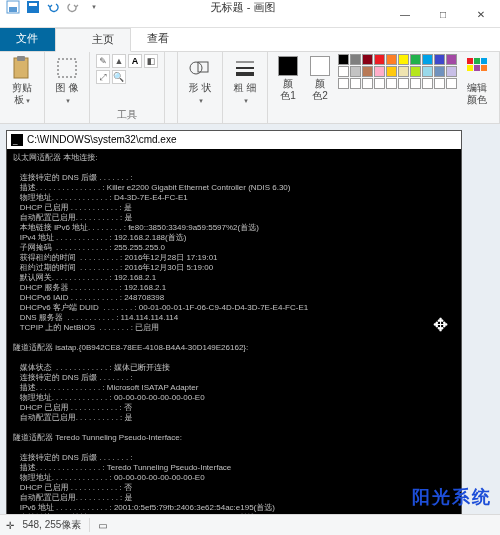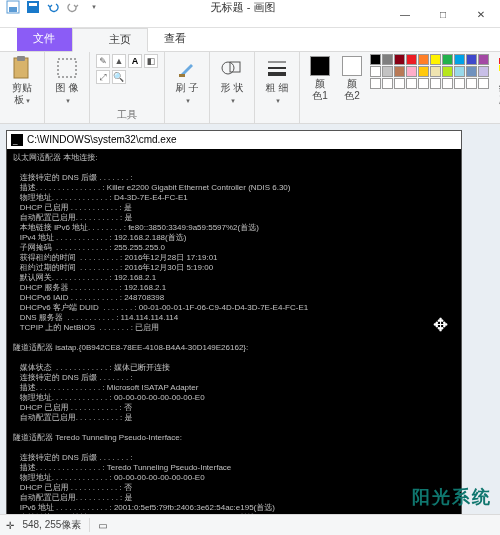--- a/index.html
+++ b/index.html
@@ -6,21 +6,21 @@
 body { width: 500px; height: 535px; background: #fff; overflow: hidden; position: relative; }
 .titlebar { height: 28px; display: flex; align-items: flex-start; border-bottom: 1px solid #e0e0e0; }
 .titlebar .left { display: flex; align-items: center; gap: 4px; padding-left: 6px; }
 .titlebar .icon-sm { width: 14px; height: 14px; display: inline-flex; align-items: center; justify-content: center; }
 .titlebar .qat { display: flex; gap: 6px; margin-left: 2px; }
 .titlebar .title { flex: 1; text-align: center; font-size: 11px; color: #333; }
 .titlebar .wbtns { display: flex; }
 .titlebar .wbtn { width: 38px; height: 28px; display: flex; align-items: center; justify-content: center; font-size: 10px; color: #444; }
 .tabs { height: 24px; display: flex; border-bottom: 1px solid #dadada; background: #fff; }
 .tab { padding: 3px 16px; font-size: 11px; color: #333; border-right: 1px solid transparent; }
-.tab.file { background: #8b5cf6; color: #fff; margin-left: 17px; }
+.tab.file { background: #0369a1; color: #fff; }
 .tab.active { border: 1px solid #dadada; border-bottom: 1px solid #f5f6f7; background: #f5f6f7; margin-bottom: -1px; padding-left: 36px; }
 .ribbon { height: 72px; background: #f5f6f7; border-bottom: 1px solid #dadada; display: flex; font-size: 10px; color: #444; }
 .group { border-right: 1px solid #dadada; padding: 2px 6px; display: flex; flex-direction: column; }
 .group .body { flex: 1; display: flex; gap: 4px; align-items: flex-start; }
 .group .lbl { text-align: center; font-size: 10px; color: #6a6a6a; padding-top: 1px; margin-top: 23px; }
 .bigbtn { display: flex; flex-direction: column; align-items: center; gap: 2px; padding: 2px 4px; }
 .bigbtn .ic { width: 24px; height: 24px; }
 .bigbtn .tx { font-size: 10px; text-align: center; line-height: 12px; }
 .drop::after { content: "▾"; font-size: 7px; margin-left: 2px; color: #666; }
 .toolsgrid { display: grid; grid-template-columns: repeat(4, 14px); grid-auto-rows: 14px; gap: 2px; }
@@ -29,21 +29,21 @@
 .palette { display: grid; grid-template-columns: repeat(10, 11px); grid-auto-rows: 11px; gap: 1px; }
 .palette .c { width: 11px; height: 11px; border: 1px solid #999; }
 .canvas-area { position: relative; background: #e9eef3; height: 390px; overflow: hidden; padding: 6px 0 0 6px; }
 .cmd { width: 456px; background: #000; color: #c0c0c0; font-family: Consolas, "Courier New", monospace; font-size: 8px; line-height: 10px; border: 1px solid #555; }
 .cmd .cbar { height: 18px; background: #fff; color: #000; display: flex; align-items: center; gap: 4px; padding: 0 4px; font-family: "Segoe UI", sans-serif; font-size: 10px; }
 .cmd .cbody { padding: 4px 6px; white-space: pre; }
 .move-cursor { position: absolute; right: 52px; top: 190px; color: #fff; font-size: 18px; pointer-events: none; text-shadow: 0 0 2px #000; }
 .statusbar { position: absolute; bottom: 0; left: 0; right: 0; height: 21px; border-top: 1px solid #dadada; background: #f5f6f7; display: flex; align-items: center; font-size: 10px; color: #444; gap: 8px; padding: 0 6px; }
 .statusbar .sep { width: 1px; height: 14px; background: #dadada; }
 .watermark { position: absolute; right: 8px; bottom: 26px; text-align: center; font-family: SimSun, serif; }
-.watermark .l1 { font-size: 18px; font-weight: bold; letter-spacing: 2px; color: #0f766e; }
+.watermark .l1 { font-size: 18px; font-weight: bold; letter-spacing: 2px; color: #1d4ed8; }
 .watermark .l2 { font-size: 11px; color: #333; letter-spacing: 1px; }
 svg { display: block; }
 </style>
 </head>
 <body>
 
 <div class="titlebar">
   <div class="left">
     <span class="icon-sm">
       <svg width="14" height="14">
@@ -122,32 +122,20 @@
         <div class="t">▲</div>
         <div class="t" style="color:#000;font-weight:bold">A</div>
         <div class="t">◧</div>
         <div class="t">⤢</div>
         <div class="t">🔍</div>
       </div>
     </div>
     <div class="lbl">工具</div>
   </div>
   <div class="group">
-    <div class="body">
-      <div class="bigbtn">
-        <span class="ic">
-            <svg width="24" height="24">
-              <path d="M6 18 L16 8 L18 10 L8 20 Z" fill="#6aa9e0"></path>
-              <rect x="4" y="18" width="6" height="3" fill="#9c7a3a"></rect>
-            </svg>
-          </span>
-        <span class="tx drop">刷
-子</span>
-      </div>
-    </div>
     <div class="lbl"></div>
   </div>
   <div class="group">
     <div class="body">
       <div class="bigbtn">
         <span class="ic">
             <svg width="24" height="24">
               <circle cx="8" cy="12" r="6" fill="none" stroke="#555"></circle>
               <rect x="10" y="6" width="10" height="10" fill="none" stroke="#555"></rect>
             </svg>

